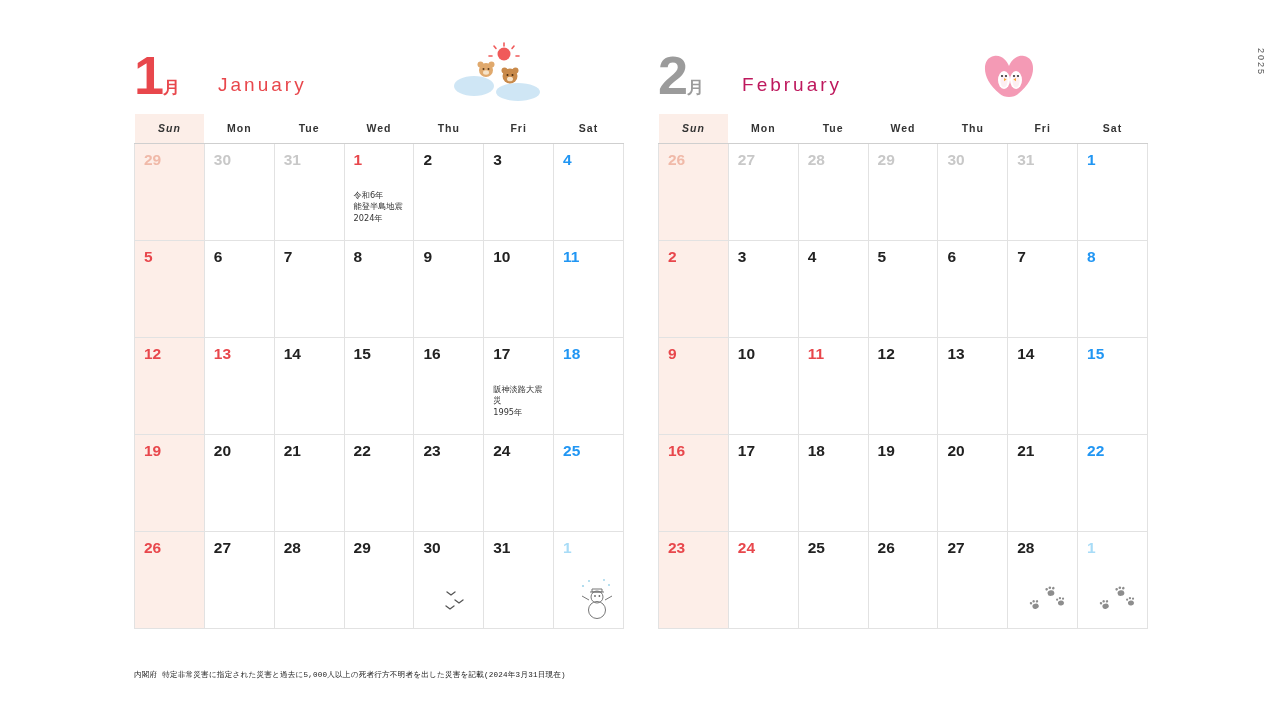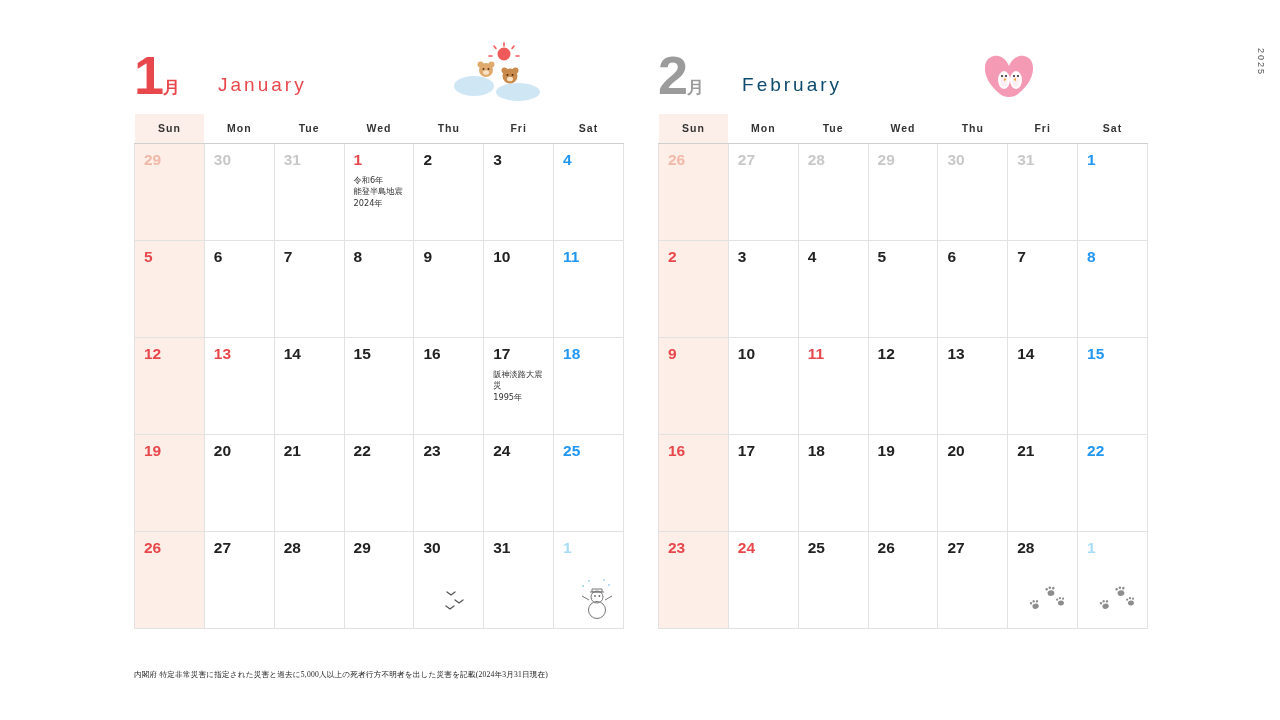--- a/index.html
+++ b/index.html
@@ -58,21 +58,21 @@
   .jan .kanji { color: #e8474c; }
   .feb .kanji { color: #9b9b9b; }
   .eng-name {
     font-size: 19px;
     letter-spacing: 3px;
     margin-left: 38px;
     margin-bottom: 6px;
     font-weight: normal;
   }
   .jan .eng-name { color: #e8474c; }
-  .feb .eng-name { color: #0c4a6e; }
+  .feb .eng-name { color: #be185d; }
 
   .deco {
     position: absolute;
     bottom: -4px;
   }
   .deco.jan-deco { left: 318px; }
   .deco.feb-deco { left: 318px; }
 
   table.cal {
     border-collapse: collapse;
@@ -82,21 +82,21 @@
   }
   table.cal th {
     font-size: 10.5px;
     font-weight: bold;
     letter-spacing: 1px;
     padding: 8px 0 9px 0;
     text-align: center;
     border-bottom: 1px solid #cfcfcf;
     color: #333;
   }
-  th.sun { color: #e8474c; }
+  th.sun { color: #e8474c; font-style: italic; }
   th.sat { color: #2196f3; }
   th.sun-cell-bg { background: #fceee8; }
 
   table.cal td {
     height: 97px;
     vertical-align: top;
     border-right: 1px solid #e2e2e2;
     border-bottom: 1px solid #e2e2e2;
     padding: 8px 7px 0 9px;
     position: relative;
@@ -112,34 +112,34 @@
     line-height: 1;
     color: #222;
   }
   .daynum.sun { color: #e8474c; }
   .daynum.sat { color: #2196f3; }
   .daynum.out { color: #c8c8c8; font-weight: bold; }
   .daynum.out.sun { color: #f0b9a8; }
   .daynum.out.sat { color: #a8dcf7; }
 
   .note {
-    margin-top: 7px;
+    margin-top: 22px;
     font-size: 8.2px;
     line-height: 1.45;
     color: #333;
     font-family: "DejaVu Sans", sans-serif;
   }
 
   .footnote {
     position: absolute;
     left: 134px;
     top: 670px;
     font-size: 7.6px;
     color: #222;
-    font-family: Liberation Serif, serif;
+    font-family: Liberation Mono, monospace;
     letter-spacing: 0.2px;
   }
 
   .cell-deco {
     position: absolute;
     right: 6px;
     bottom: 4px;
   }
 </style>
 </head>

